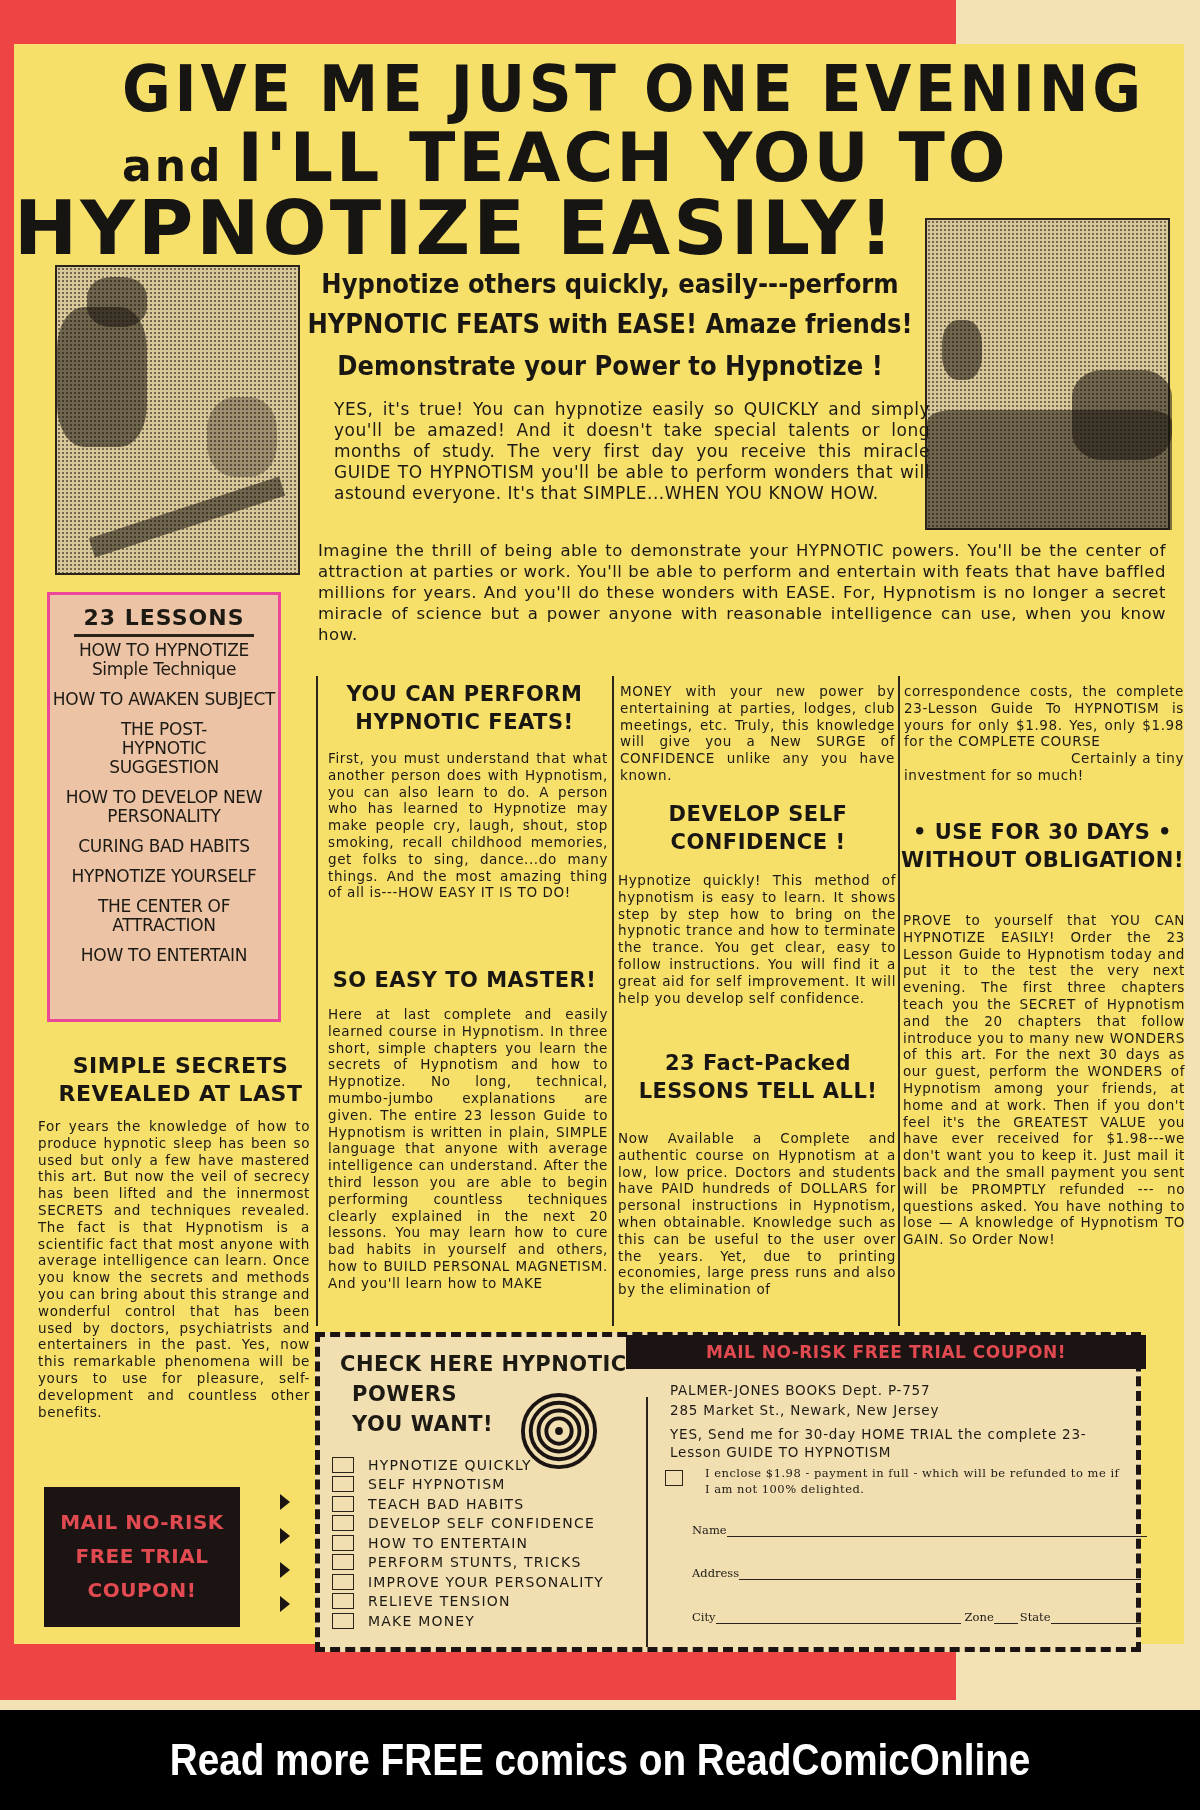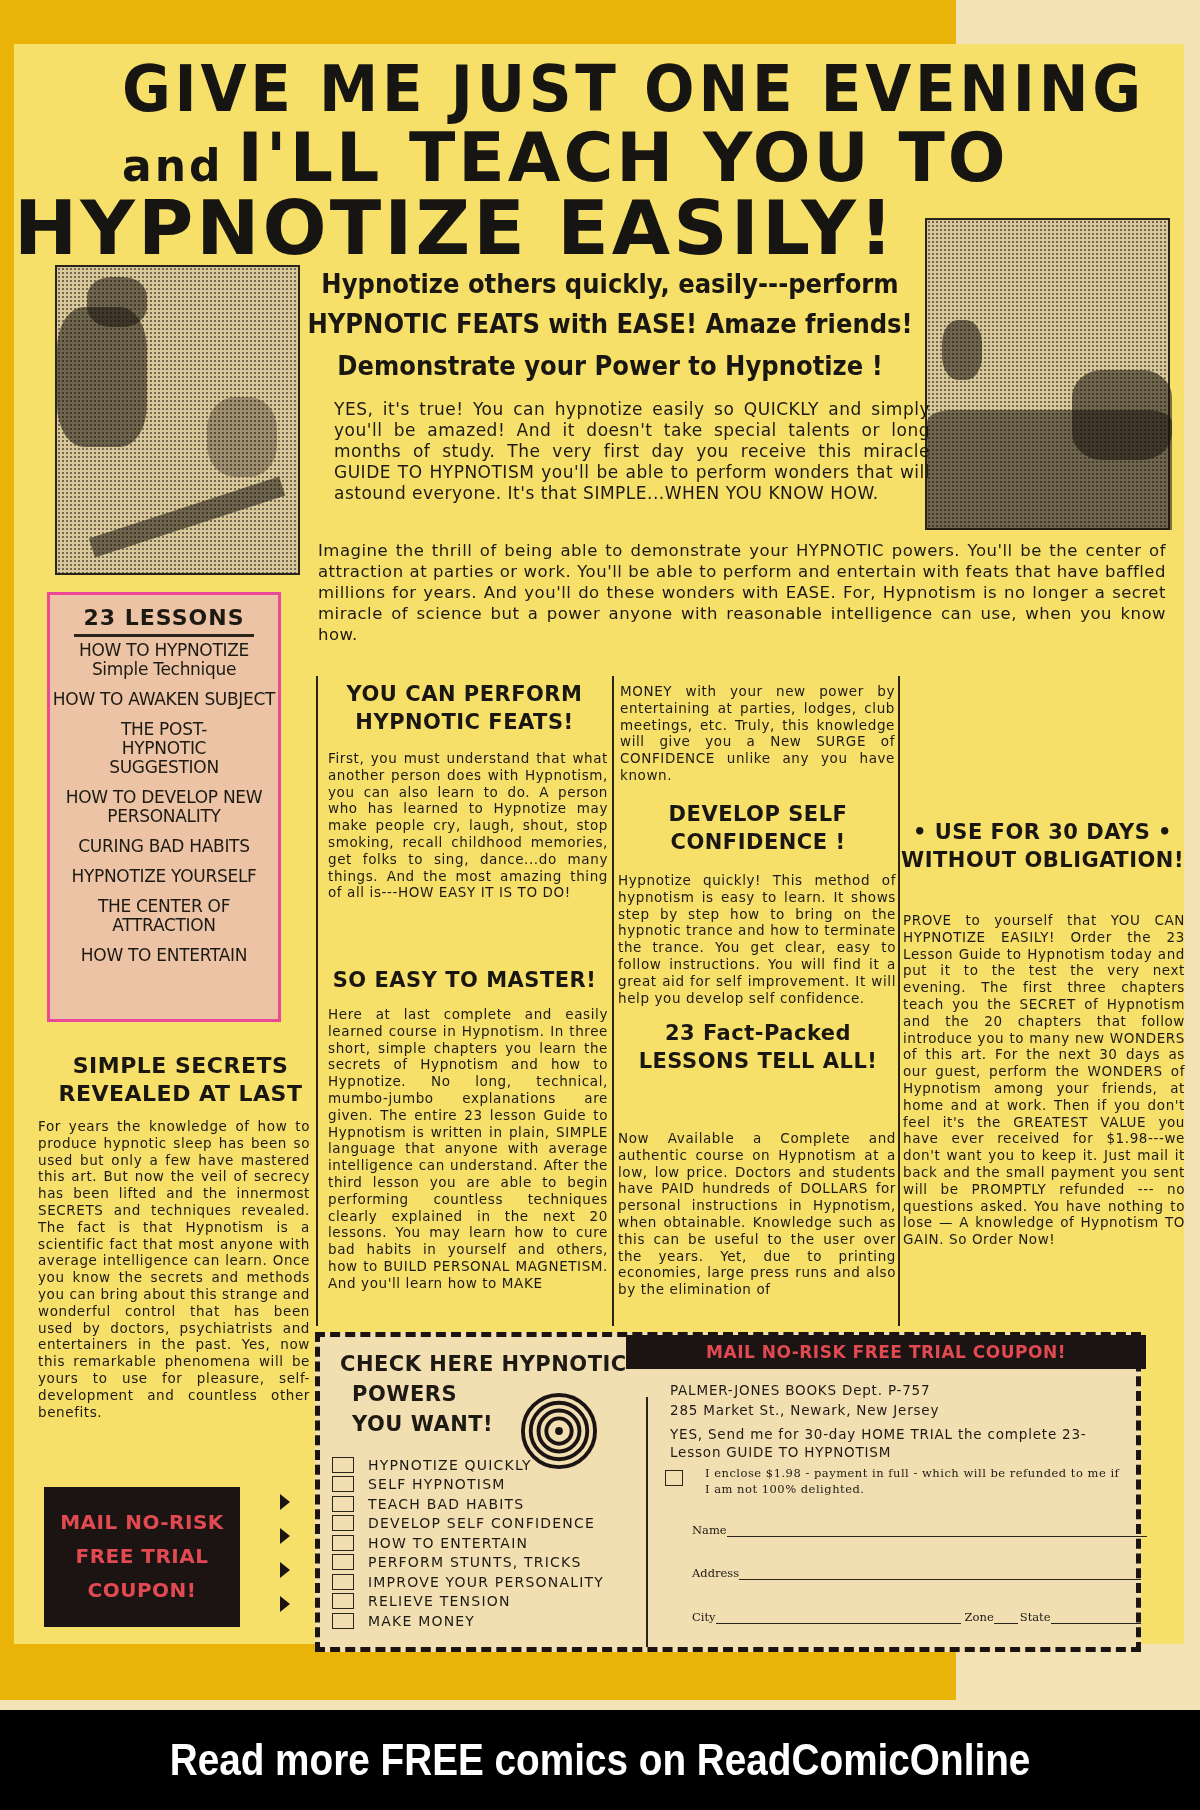--- a/index.html
+++ b/index.html
@@ -5,21 +5,21 @@
   * { box-sizing: border-box; margin: 0; padding: 0; }
   html, body { width: 1200px; height: 1810px; overflow: hidden; }
   body {
     background: #f3e2b4;
     font-family: "DejaVu Sans", sans-serif;
     color: #1d1a14;
     position: relative;
   }
   .page {
     position: absolute; left: 0; top: 0; width: 956px; height: 1700px;
-    background: #eab308;
+    background: #ef4444;
   }
   .yellow {
     position: absolute; left: 14px; top: 44px; width: 1170px; height: 1600px;
     background: #f6e06a;
   }
   .headline {
     position: absolute; font-family: "DejaVu Sans", sans-serif; font-weight: bold;
     color: #171512; letter-spacing: 1px; white-space: nowrap;
   }
   .h1 { left: 122px; top: 52px; font-size: 64px; transform: scaleX(0.93); transform-origin: left top; letter-spacing: 4px; }
@@ -81,21 +81,21 @@
   .secrets-text { left: 38px; top: 1118px; width: 272px; }
 
   .feats-head { left: 322px; top: 680px; width: 285px; font-size: 21px; }
   .feats-text { left: 328px; top: 750px; width: 280px; }
   .easy-head { left: 322px; top: 966px; width: 285px; font-size: 21px; }
   .easy-text { left: 328px; top: 1006px; width: 280px; }
 
   .money-text { left: 620px; top: 683px; width: 275px; }
   .develop-head { left: 618px; top: 800px; width: 280px; font-size: 21px; }
   .develop-text { left: 618px; top: 872px; width: 278px; }
-  .factpacked-head { left: 618px; top: 1019px; width: 280px; font-size: 21px; }
+  .factpacked-head { left: 618px; top: 1049px; width: 280px; font-size: 21px; }
   .factpacked-text { left: 618px; top: 1130px; width: 278px; }
 
   .corr-text { left: 904px; top: 683px; width: 280px; }
   .certainly { text-align: right; display: block; }
   .thirty-head { left: 900px; top: 818px; width: 285px; font-size: 21px; }
   .prove-text { left: 903px; top: 912px; width: 282px; }
 
   .mail-box {
     position: absolute; left: 44px; top: 1487px; width: 196px; height: 140px;
     background: #1b1412; text-align: center; padding-top: 18px;
@@ -200,20 +200,25 @@
   <p class="col-text feats-text">First, you must understand that what another person does with Hypnotism, you can also learn to do. A person who has learned to Hypnotize may make people cry, laugh, shout, stop smoking, recall childhood memories, get folks to sing, dance...do many things. And the most amazing thing of all is---HOW EASY IT IS TO DO!</p>
   <div class="col-head easy-head">SO EASY TO MASTER!</div>
   <p class="col-text easy-text">Here at last complete and easily learned course in Hypnotism. In three short, simple chapters you learn the secrets of Hypnotism and how to Hypnotize. No long, technical, mumbo-jumbo explanations are given. The entire 23 lesson Guide to Hypnotism is written in plain, SIMPLE language that anyone with average intelligence can understand. After the third lesson you are able to begin performing countless techniques clearly explained in the next 20 lessons. You may learn how to cure bad habits in yourself and others, how to BUILD PERSONAL MAGNETISM. And you'll learn how to MAKE</p>
 
   <p class="col-text money-text">MONEY with your new power by entertaining at parties, lodges, club meetings, etc. Truly, this knowledge will give you a New SURGE of CONFIDENCE unlike any you have known.</p>
   <div class="col-head develop-head">DEVELOP SELF CONFIDENCE !</div>
   <p class="col-text develop-text">Hypnotize quickly! This method of hypnotism is easy to learn. It shows step by step how to bring on the hypnotic trance and how to terminate the trance. You get clear, easy to follow instructions. You will find it a great aid for self improvement. It will help you develop self confidence.</p>
   <div class="col-head factpacked-head">23 Fact-Packed LESSONS TELL ALL!</div>
   <p class="col-text factpacked-text">Now Available a Complete and authentic course on Hypnotism at a low, low price. Doctors and students have PAID hundreds of DOLLARS for personal instructions in Hypnotism, when obtainable. Knowledge such as this can be useful to the user over the years. Yet, due to printing economies, large press runs and also by the elimination of</p>
 
+  <div class="col-text corr-text">
+    <span>correspondence costs, the complete 23-Lesson Guide To HYPNOTISM is yours for only $1.98. Yes, only $1.98 for the COMPLETE COURSE</span>
+    <span class="certainly">Certainly a tiny</span>
+    <span>investment for so much!</span>
+  </div>
   <div class="col-head thirty-head">• USE FOR 30 DAYS • WITHOUT OBLIGATION!</div>
   <p class="col-text prove-text">PROVE to yourself that YOU CAN HYPNOTIZE EASILY! Order the 23 Lesson Guide to Hypnotism today and put it to the test the very next evening. The first three chapters teach you the SECRET of Hypnotism and the 20 chapters that follow introduce you to many new WONDERS of this art. For the next 30 days as our guest, perform the WONDERS of Hypnotism among your friends, at home and at work. Then if you don't feel it's the GREATEST VALUE you have ever received for $1.98---we don't want you to keep it. Just mail it back and the small payment you sent will be PROMPTLY refunded --- no questions asked. You have nothing to lose — A knowledge of Hypnotism TO GAIN. So Order Now!</p>
 
   <div class="mail-box">
     <div>MAIL NO-RISK</div>
     <div>FREE TRIAL</div>
     <div>COUPON!</div>
   </div>
   <div class="arrows">
     <div></div>

